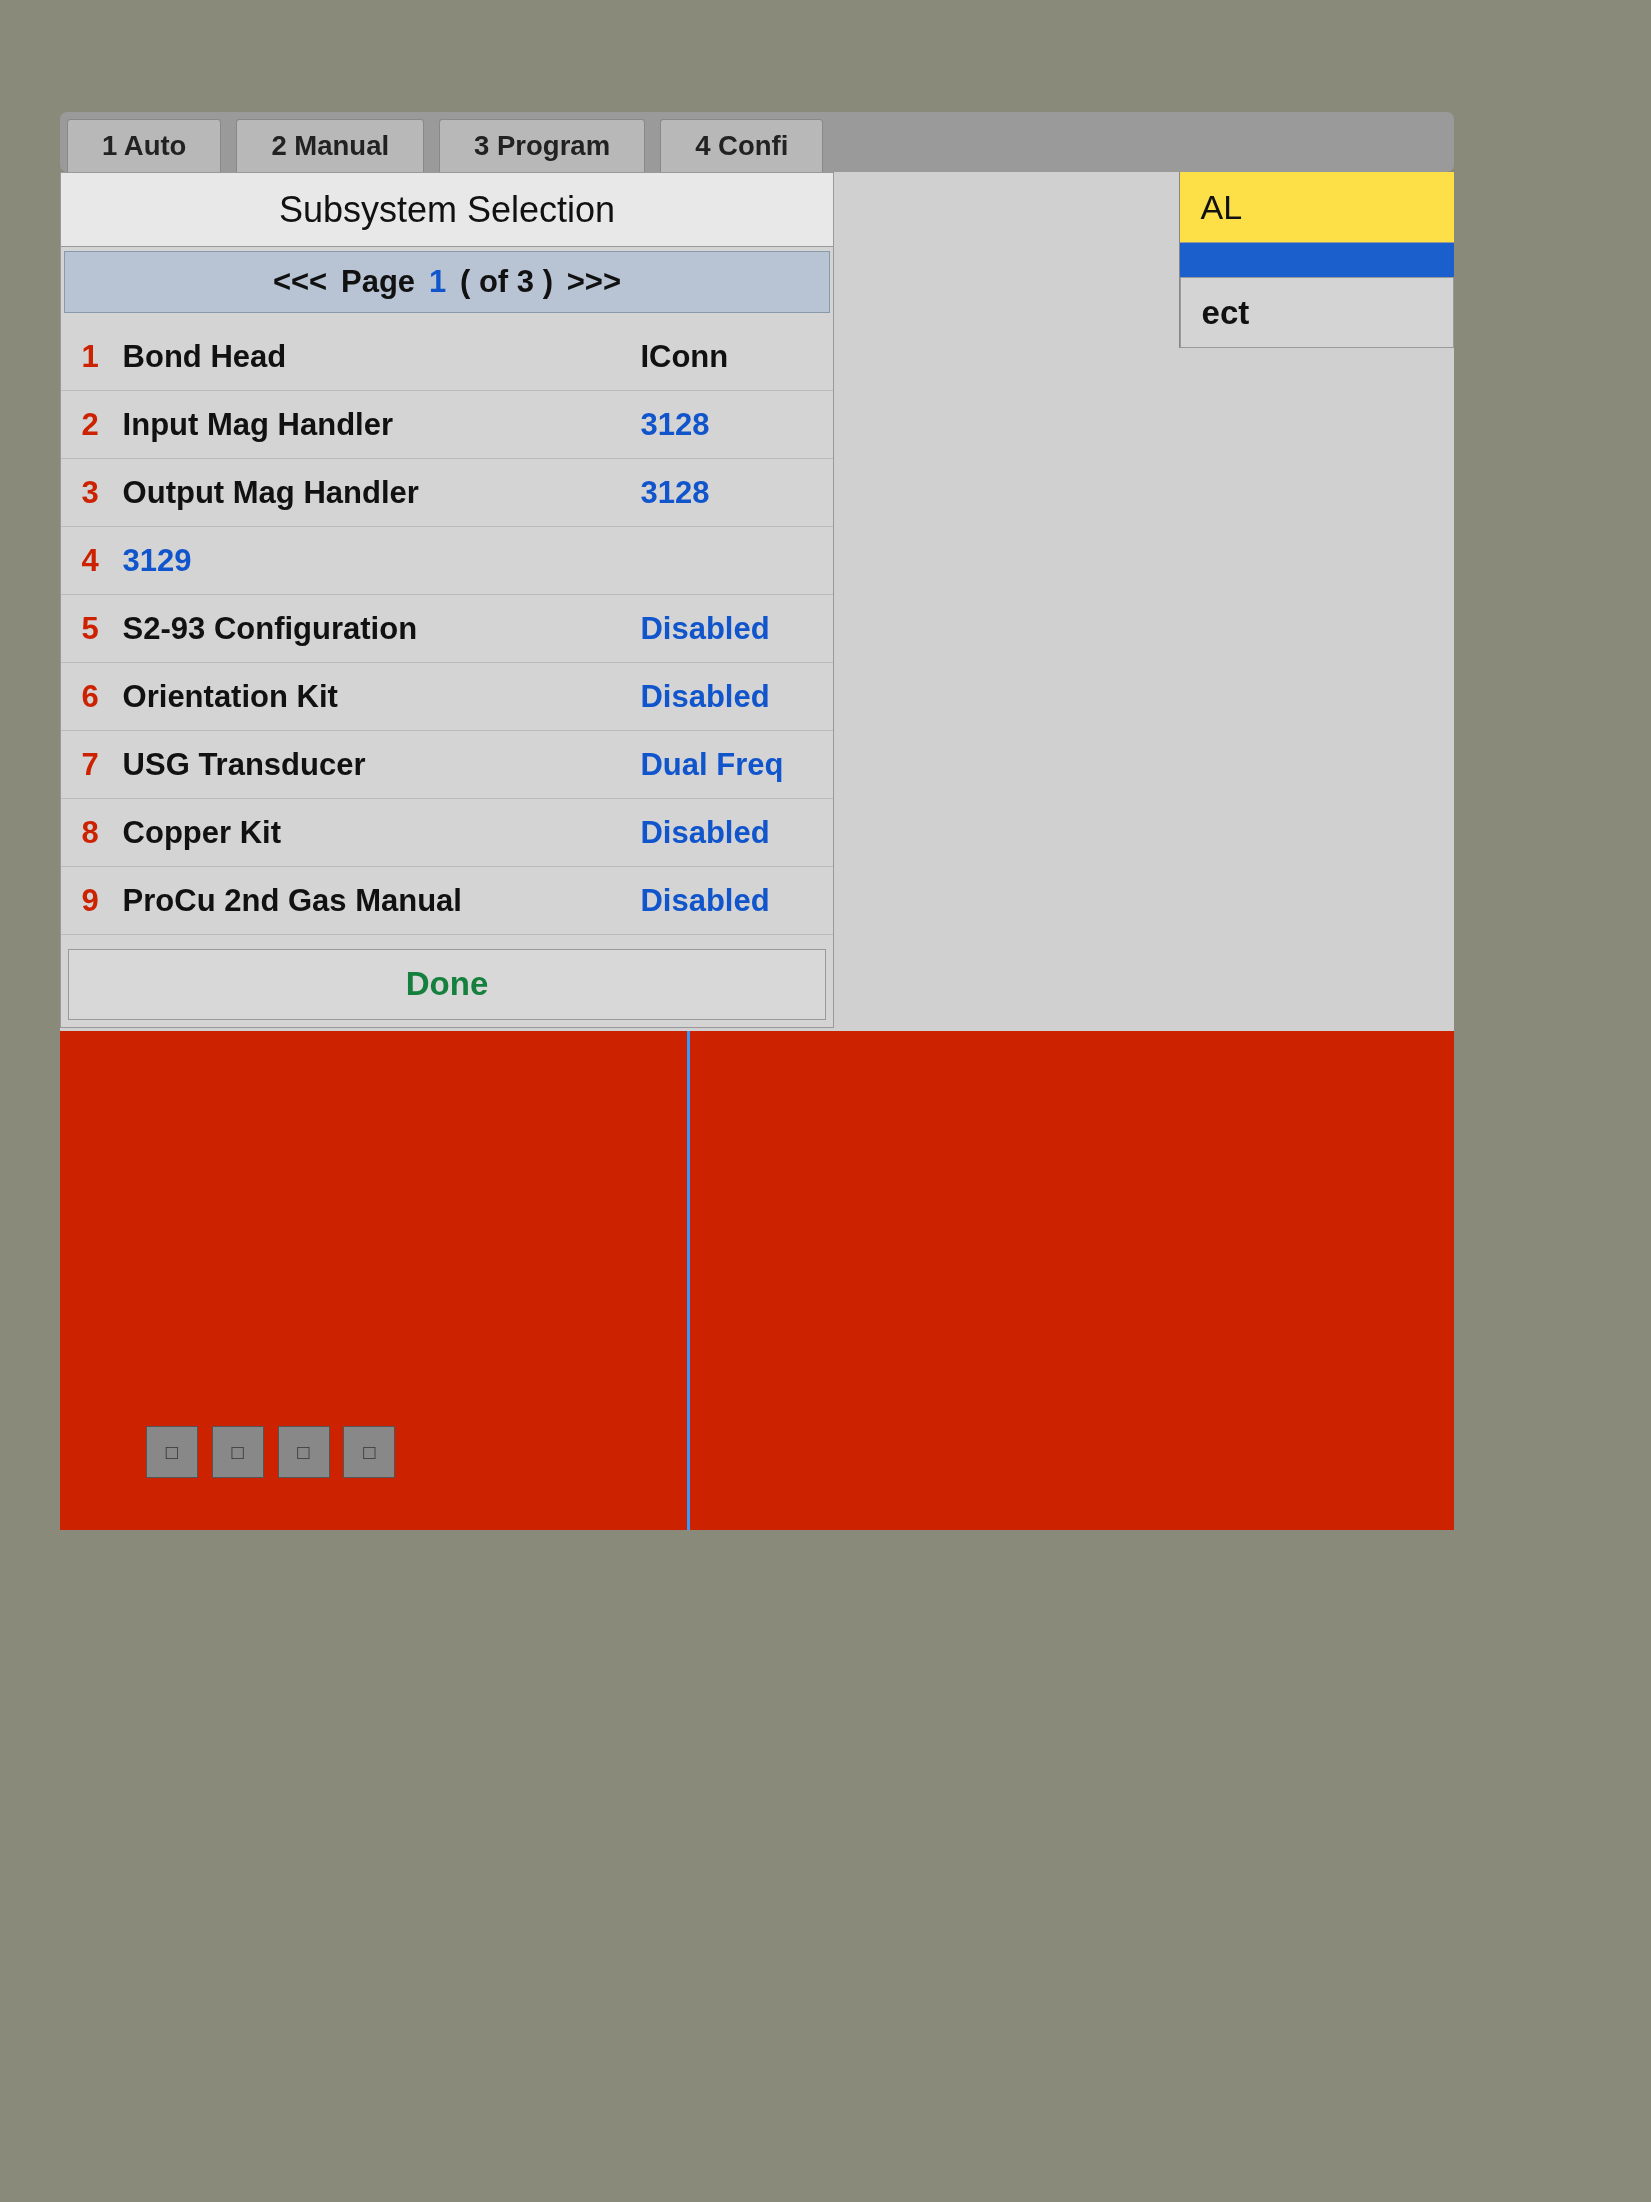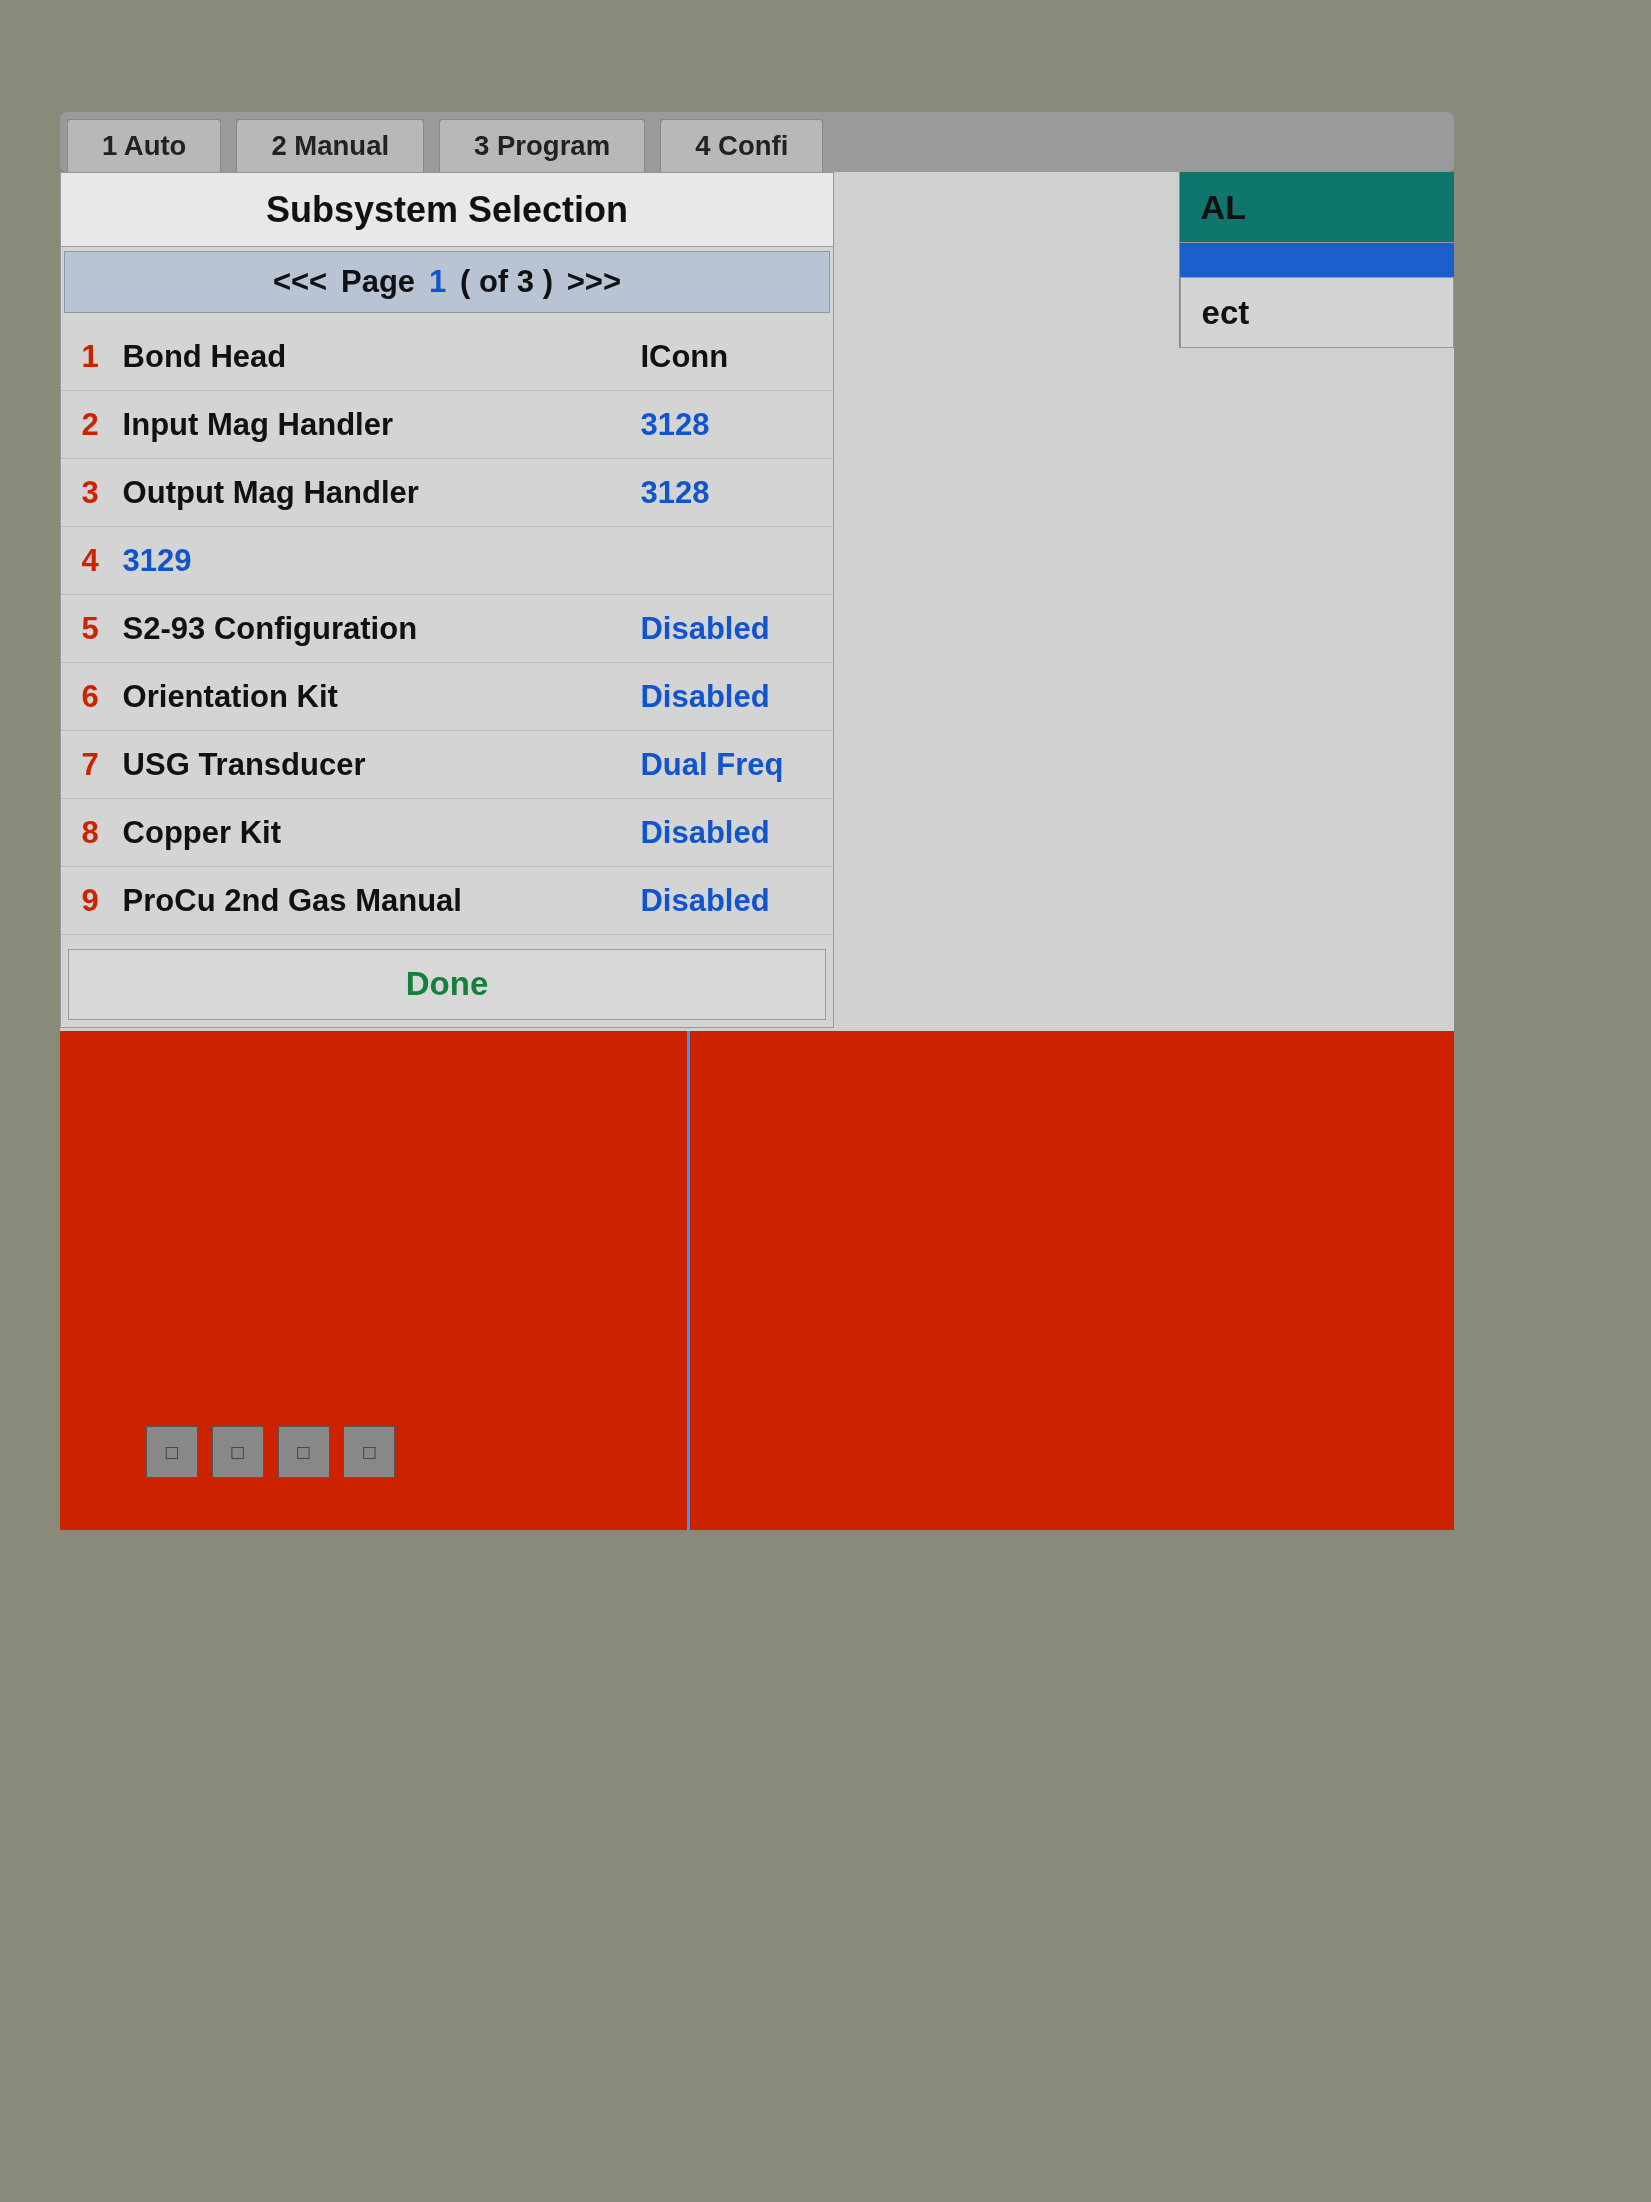--- a/index.html
+++ b/index.html
@@ -47,21 +47,21 @@
       border: 1.7px solid #999;
       margin: 0;
       width: 774px;
     }
 
     .panel-header {
       background: #e8e8e8;
       text-align: center;
       padding: 15.5px;
       font-size: 36px;
-      font-weight: bold;
+      font-weight: normal;
       color: #111;
       border-bottom: 1.7px solid #999;
     }
 
     .pagination-bar {
       background: #b8c4d4;
       border: 1.7px solid #8899aa;
       padding: 12px 17px;
       font-size: 31px;
       font-weight: bold;
@@ -132,24 +132,24 @@
     .right-panel {
       position: absolute;
       top: 0;
       right: 0;
       width: 275px;
       background: #d4d4d4;
       border-left: 1.7px solid #888;
     }
 
     .right-panel-al {
-      background: #0f766e;
+      background: #fde047;
       padding: 15.5px 20.6px;
       font-size: 34px;
-      font-weight: bold;
+      font-weight: normal;
       color: #111;
       border-bottom: 1.7px solid #999;
     }
 
     .right-panel-blue {
       background: #1a5fcc;
       padding: 17px 20.6px;
       font-size: 33px;
       font-weight: bold;
       color: white;

